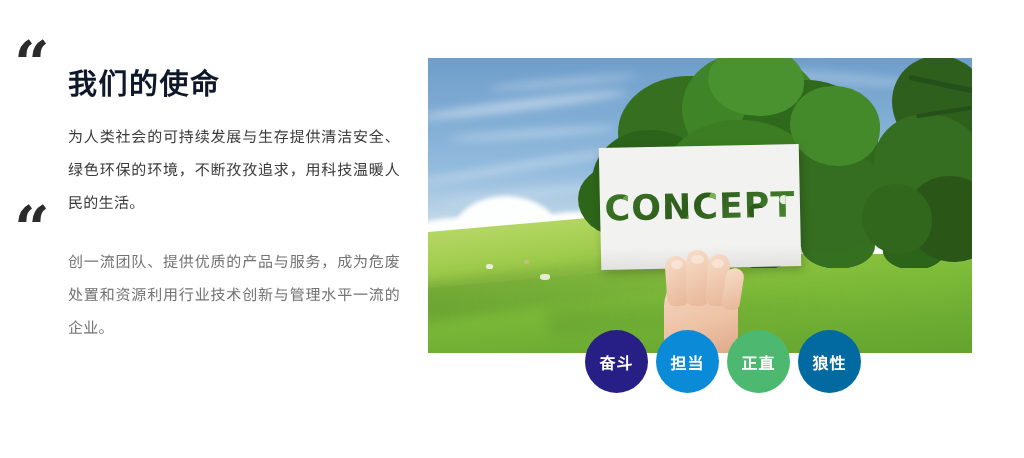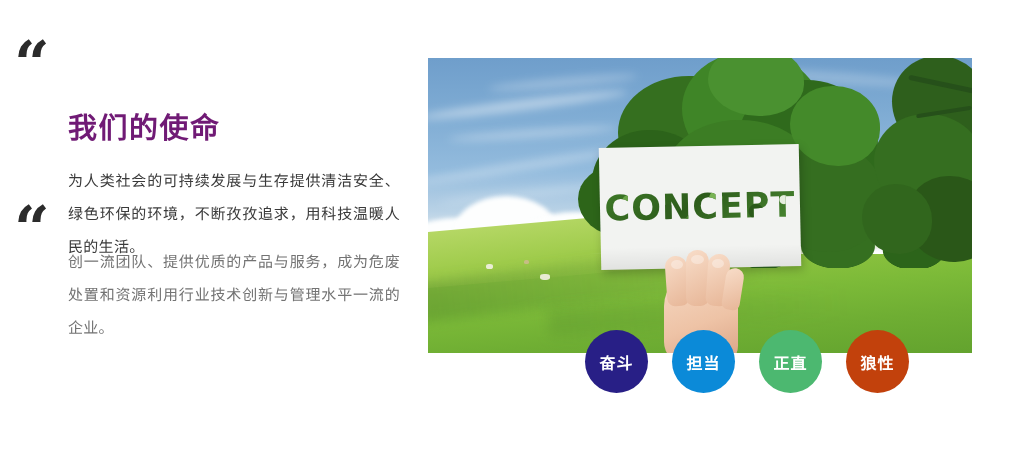--- a/index.html
+++ b/index.html
@@ -297,21 +297,21 @@
   .n1 { left:11px; top:6px;  width:12px; height:9px; }
   .n2 { left:31px; top:1px;  width:13px; height:9px; }
   .n3 { left:52px; top:5px;  width:12px; height:9px; }
 
   
   .circles {
     position:absolute;
     left:585px; top:330px;
     width:395px; height:64px;
     display:flex;
-    gap:24px;
+    gap:8px;
   }
   .circle {
     width:63px; height:63px;
     border-radius:50%;
     display:flex;
     align-items:center;
     justify-content:center;
     color:#ffffff;
     font-size:16px;
     font-weight:700;
@@ -322,21 +322,21 @@
 </head>
 <body>
 
 <div class="page" style="background: rgb(255, 255, 255);">
 
   <div class="text-col">
 
     <div class="block block-mission">
       <div class="quote-mark" style="color: rgb(43, 43, 43);">“</div>
       <div class="block-body">
-        <div class="heading" style="color: #701a75; margin-top: 44px;">我们的使命</div>
+        <div class="heading" style="color: #0f172a;">我们的使命</div>
         <div class="paragraph" style="color: rgb(58, 58, 58); margin-top: 18px;">为人类社会的可持续发展与生存提供清洁安全、绿色环保的环境，不断孜孜追求，用科技温暖人民的生活。</div>
       </div>
     </div>
 
     <div class="block block-vision">
       <div class="quote-mark" style="color: rgb(43, 43, 43);">“</div>
       <div class="block-body">
         <div class="paragraph" style="color: #737373;">创一流团队、提供优质的产品与服务，成为危废处置和资源利用行业技术创新与管理水平一流的企业。</div>
       </div>
     </div>
@@ -420,18 +420,18 @@
   <div class="circles">
     <div class="circle" style="background: rgb(40, 31, 134);">
       <span>奋斗</span>
     </div>
     <div class="circle" style="background: rgb(11, 138, 216);">
       <span>担当</span>
     </div>
     <div class="circle" style="background: rgb(76, 184, 112);">
       <span>正直</span>
     </div>
-    <div class="circle" style="background: #c2410c;">
+    <div class="circle" style="background: #0369a1;">
       <span>狼性</span>
     </div>
   </div>
 
 </div>
 
 </body></html>

